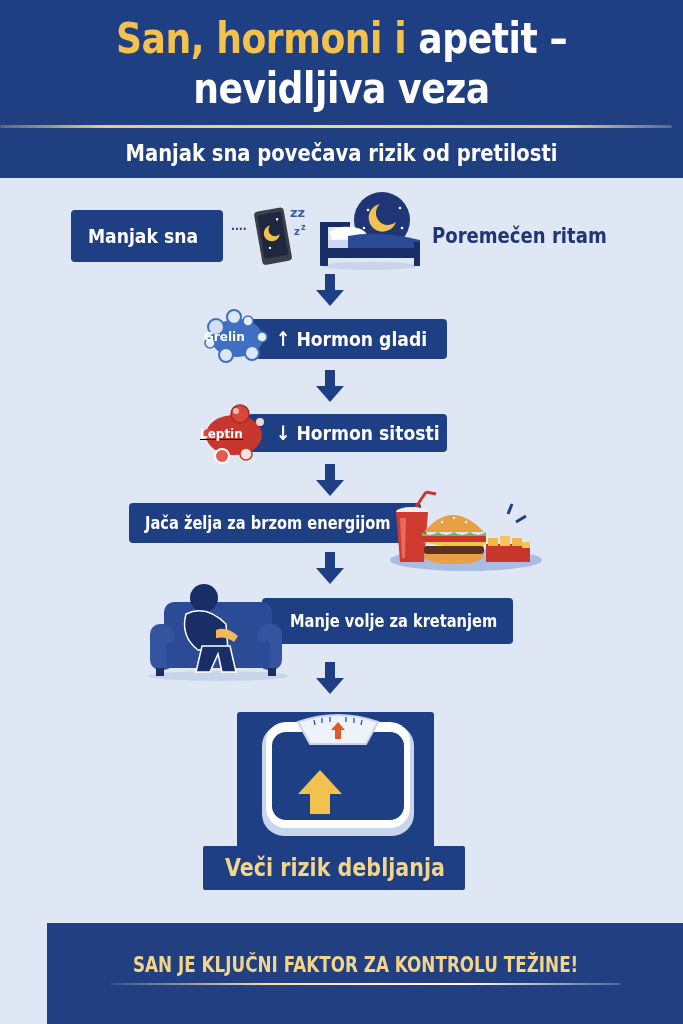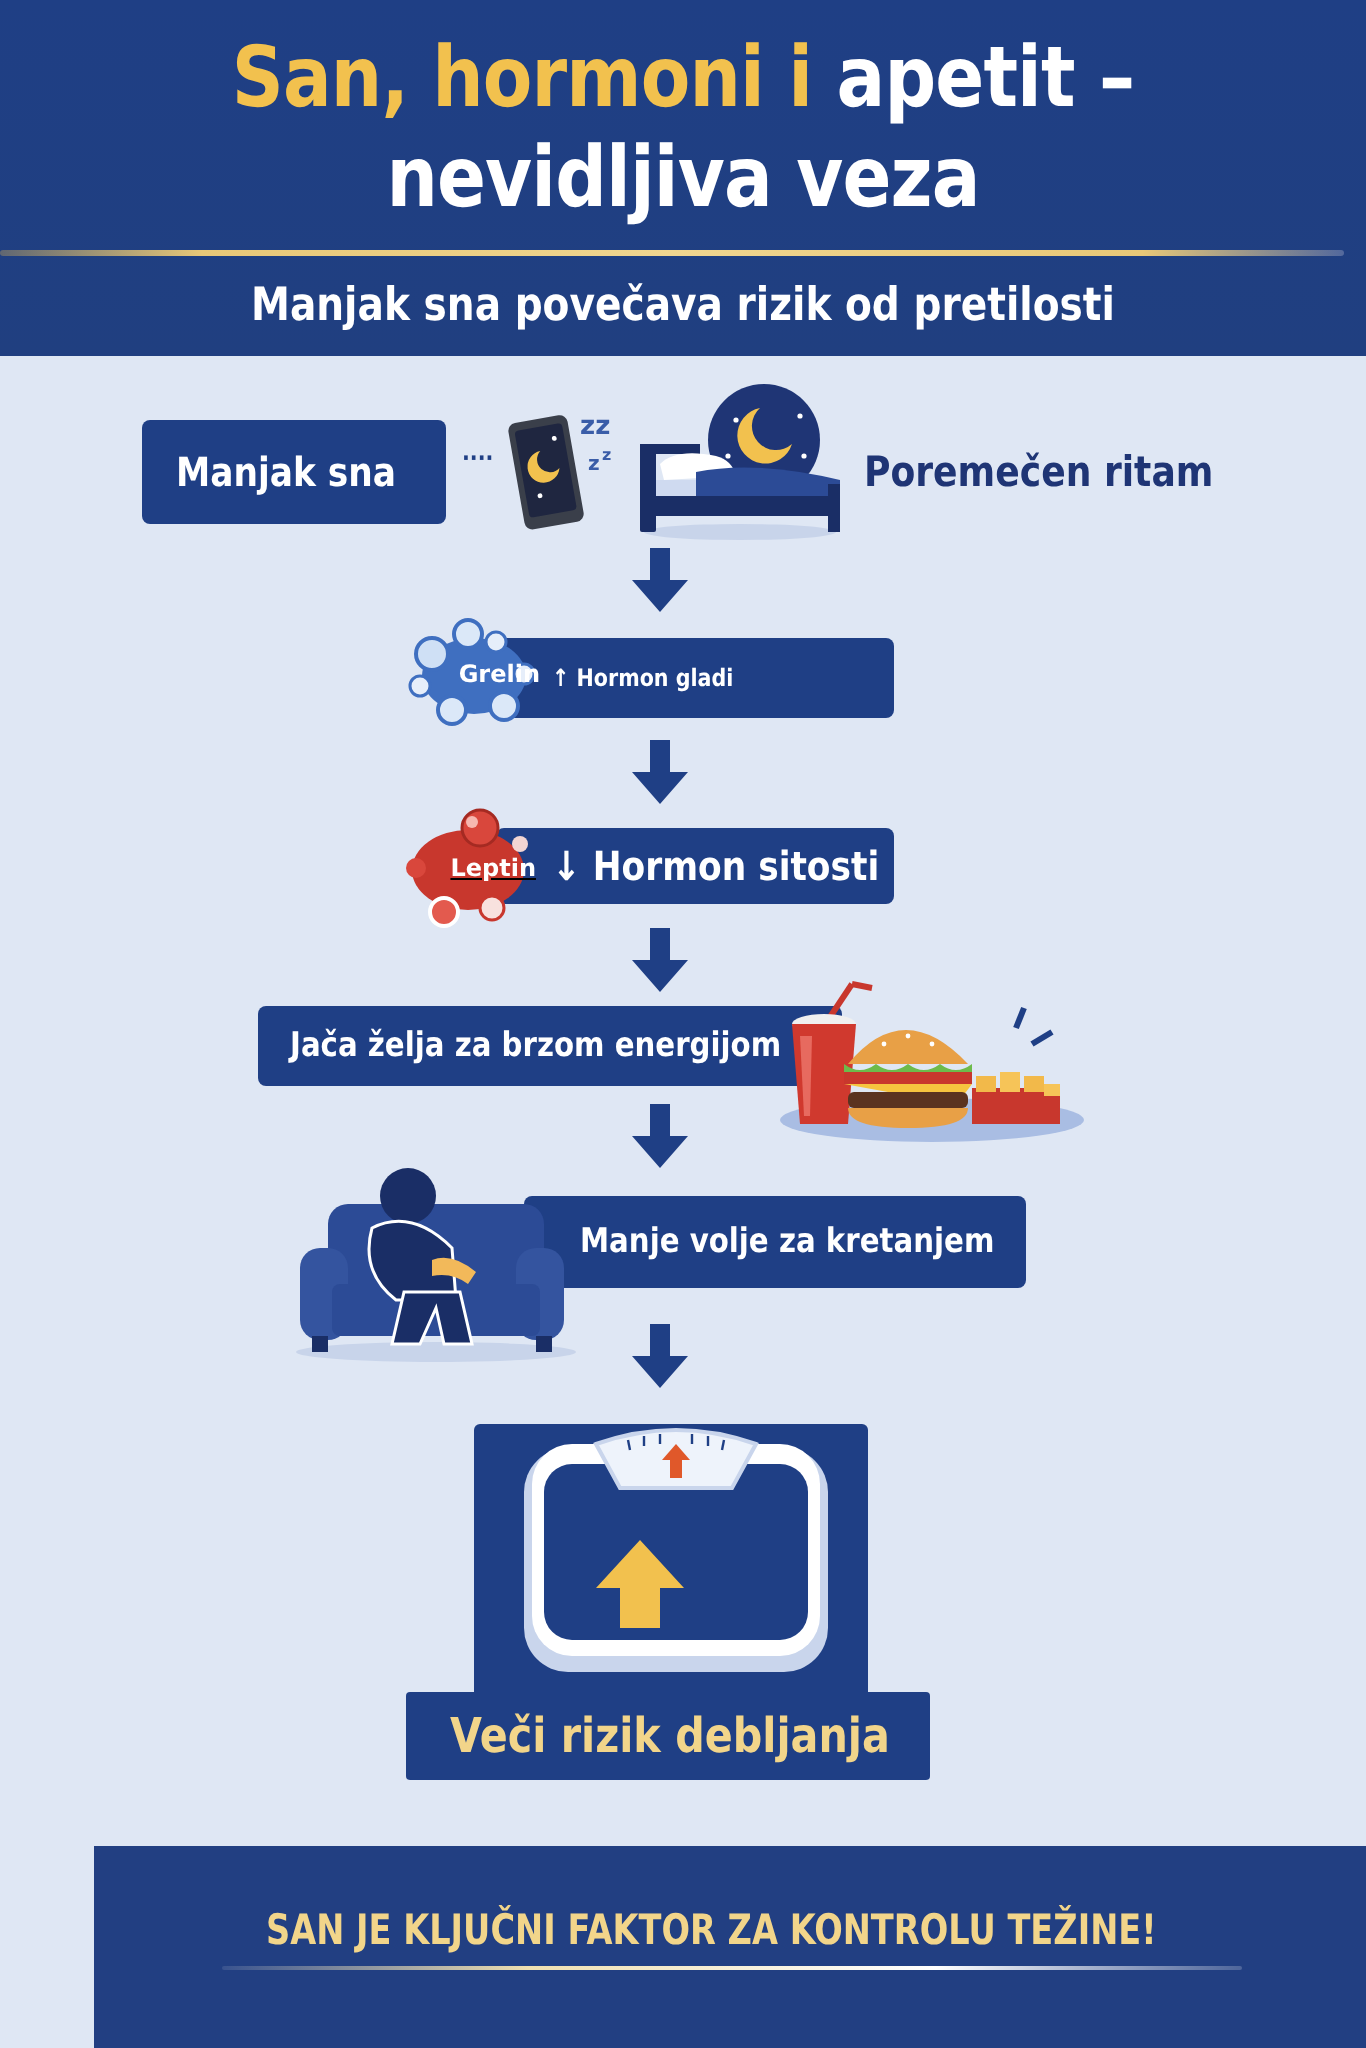--- a/index.html
+++ b/index.html
@@ -62,21 +62,21 @@
     position: absolute; left: 86px; top: 30px; color: #f2d58a; font-weight: bold;
     font-size: 21px; font-family: "DejaVu Sans", sans-serif; white-space: nowrap;
     transform: scaleX(0.80); transform-origin: left center;
   }
   .footer-rule {
     position: absolute; left: 64px; top: 60px; width: 510px; height: 2px;
     background: linear-gradient(90deg, rgba(255,255,255,0.1), #f0e0b0 30%, #ffffff 70%, rgba(255,255,255,0.2));
     border-radius: 2px;
   }
   .molecule {
-    position: absolute; display: flex; align-items: center; justify-content: flex-end;
+    position: absolute; display: flex; align-items: center; justify-content: flex-start;
   }
   .molecule .label {
     position: relative; z-index: 2; color: #fff; font-weight: bold; font-size: 12px;
     font-family: "DejaVu Sans", sans-serif;
   }
 </style>
 </head>
 <body>
 
 <div class="header">
@@ -126,21 +126,21 @@
   <rect x="10" y="56" width="92" height="10" fill="#1a2e66"></rect>
   <rect x="96" y="50" width="6" height="24" fill="#1a2e66"></rect>
 </svg>
 <div class="plain-text" style="left:432px; top:224px; font-size:21px;">Poremečen ritam</div>
 
 <div class="arrow-down" style="left:316px; top:274px;">
     <div class="shaft"></div>
     <div class="head"></div>
   </div>
 
-<div class="box" style="left:248px; top:319px; width:199px; height:40px; padding-left:28px; font-size:12px;">
+<div class="box" style="left:248px; top:319px; width:199px; height:40px; padding-left:28px; font-size:20px;">
   <span class="txt"><span>↑</span> <span>Hormon gladi</span></span>
 </div>
 <div class="molecule" style="left:204px; top:309px; width:66px; height:56px;">
   <svg style="position:absolute; left:0; top:0;" width="66" height="56" viewBox="0 0 66 56">
     <ellipse cx="33" cy="29" rx="26" ry="19" fill="#3f6fc0"></ellipse>
     <circle cx="12" cy="18" r="8" fill="#cfe0f5" stroke="#3f6fc0" stroke-width="2"></circle>
     <circle cx="30" cy="8" r="7" fill="#dbe8f8" stroke="#3f6fc0" stroke-width="2"></circle>
     <circle cx="44" cy="12" r="5" fill="#e6eefa" stroke="#3f6fc0" stroke-width="1.5"></circle>
     <circle cx="58" cy="28" r="5" fill="#e6eefa" stroke="#3f6fc0" stroke-width="1.5"></circle>
     <circle cx="22" cy="46" r="7" fill="#dbe8f8" stroke="#3f6fc0" stroke-width="2"></circle>

